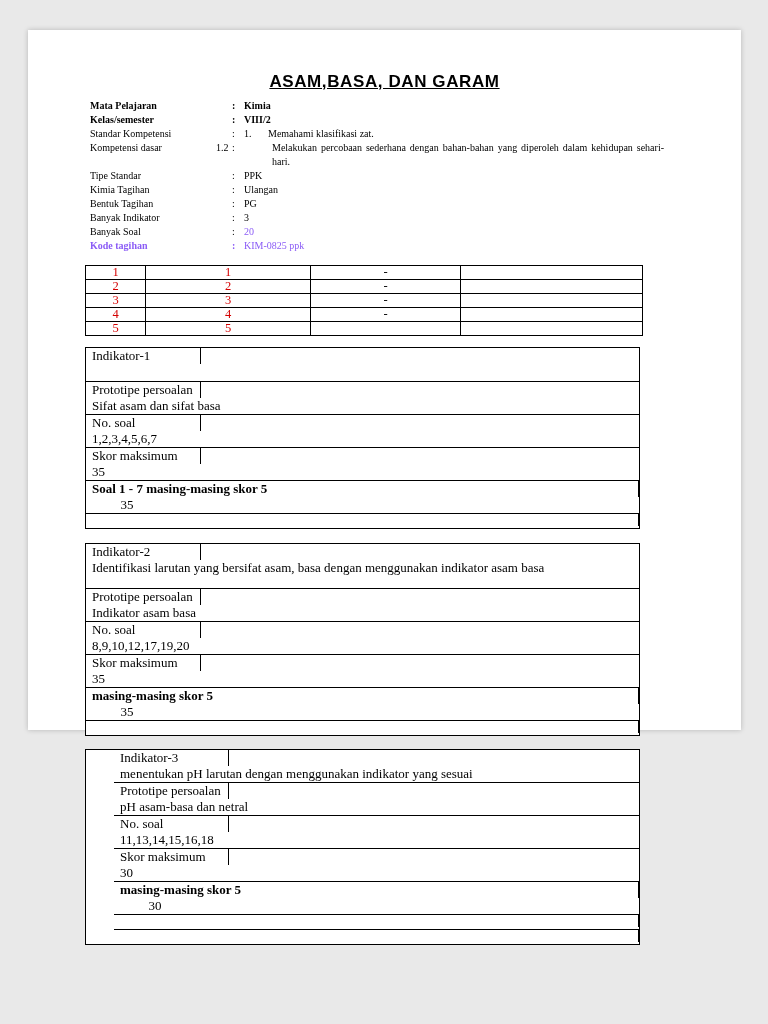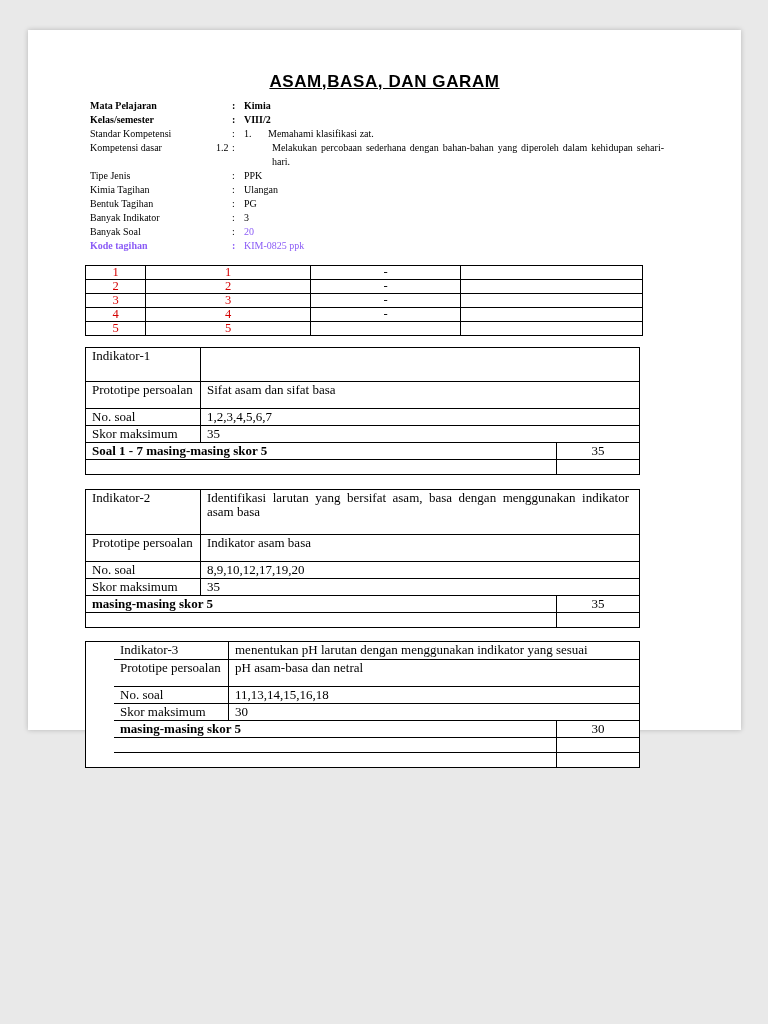--- a/index.html
+++ b/index.html
@@ -76,21 +76,21 @@
     margin-left: 57px;
     width: 555px;
     border: 1px solid #000;
     font-size: 13px;
     line-height: 14px;
     background: #fff;
   }
   .blk1 { margin-top: 11px; }
   .blk2 { margin-top: 14px; }
   .blk3 { margin-top: 13px; padding-left: 28px; }
-  .brow { display: flex; border-top: 1px solid #000; }
+  .brow { display: flex; border-top: 1px solid #000; flex-direction: column; }
   .brow:first-child { border-top: none; }
   .c-label {
     width: 115px; flex: none;
     border-right: 1px solid #000;
     padding: 1px 4px 1px 6px;
   }
   .c-content { flex: 1; padding: 1px 6px; }
   .r-ind { min-height: 33px; }
   .blk2 .r-ind { min-height: 44px; }
   .blk3 .r-ind { min-height: 17px; }
@@ -132,21 +132,21 @@
       <span class="m-label">Standar Kompetensi</span>
       <span class="m-colon">:</span>
       <span class="m-value"><span class="num">1.</span><span>Memahami klasifikasi zat.</span></span>
     </div>
     <div class="mrow">
       <span class="m-label">Kompetensi dasar</span>
       <span class="m-colon">:</span>
       <span class="m-value hang"><span class="num">1.2</span><span>Melakukan percobaan sederhana dengan bahan-bahan yang diperoleh dalam kehidupan sehari-hari.</span></span>
     </div>
     <div class="mrow">
-      <span class="m-label">Tipe Jenis</span>
+      <span class="m-label">Tipe Standar</span>
       <span class="m-colon">:</span>
       <span class="m-value">PPK</span>
     </div>
     <div class="mrow">
       <span class="m-label">Kimia Tagihan</span>
       <span class="m-colon">:</span>
       <span class="m-value">Ulangan</span>
     </div>
     <div class="mrow">
       <span class="m-label">Bentuk Tagihan</span>

